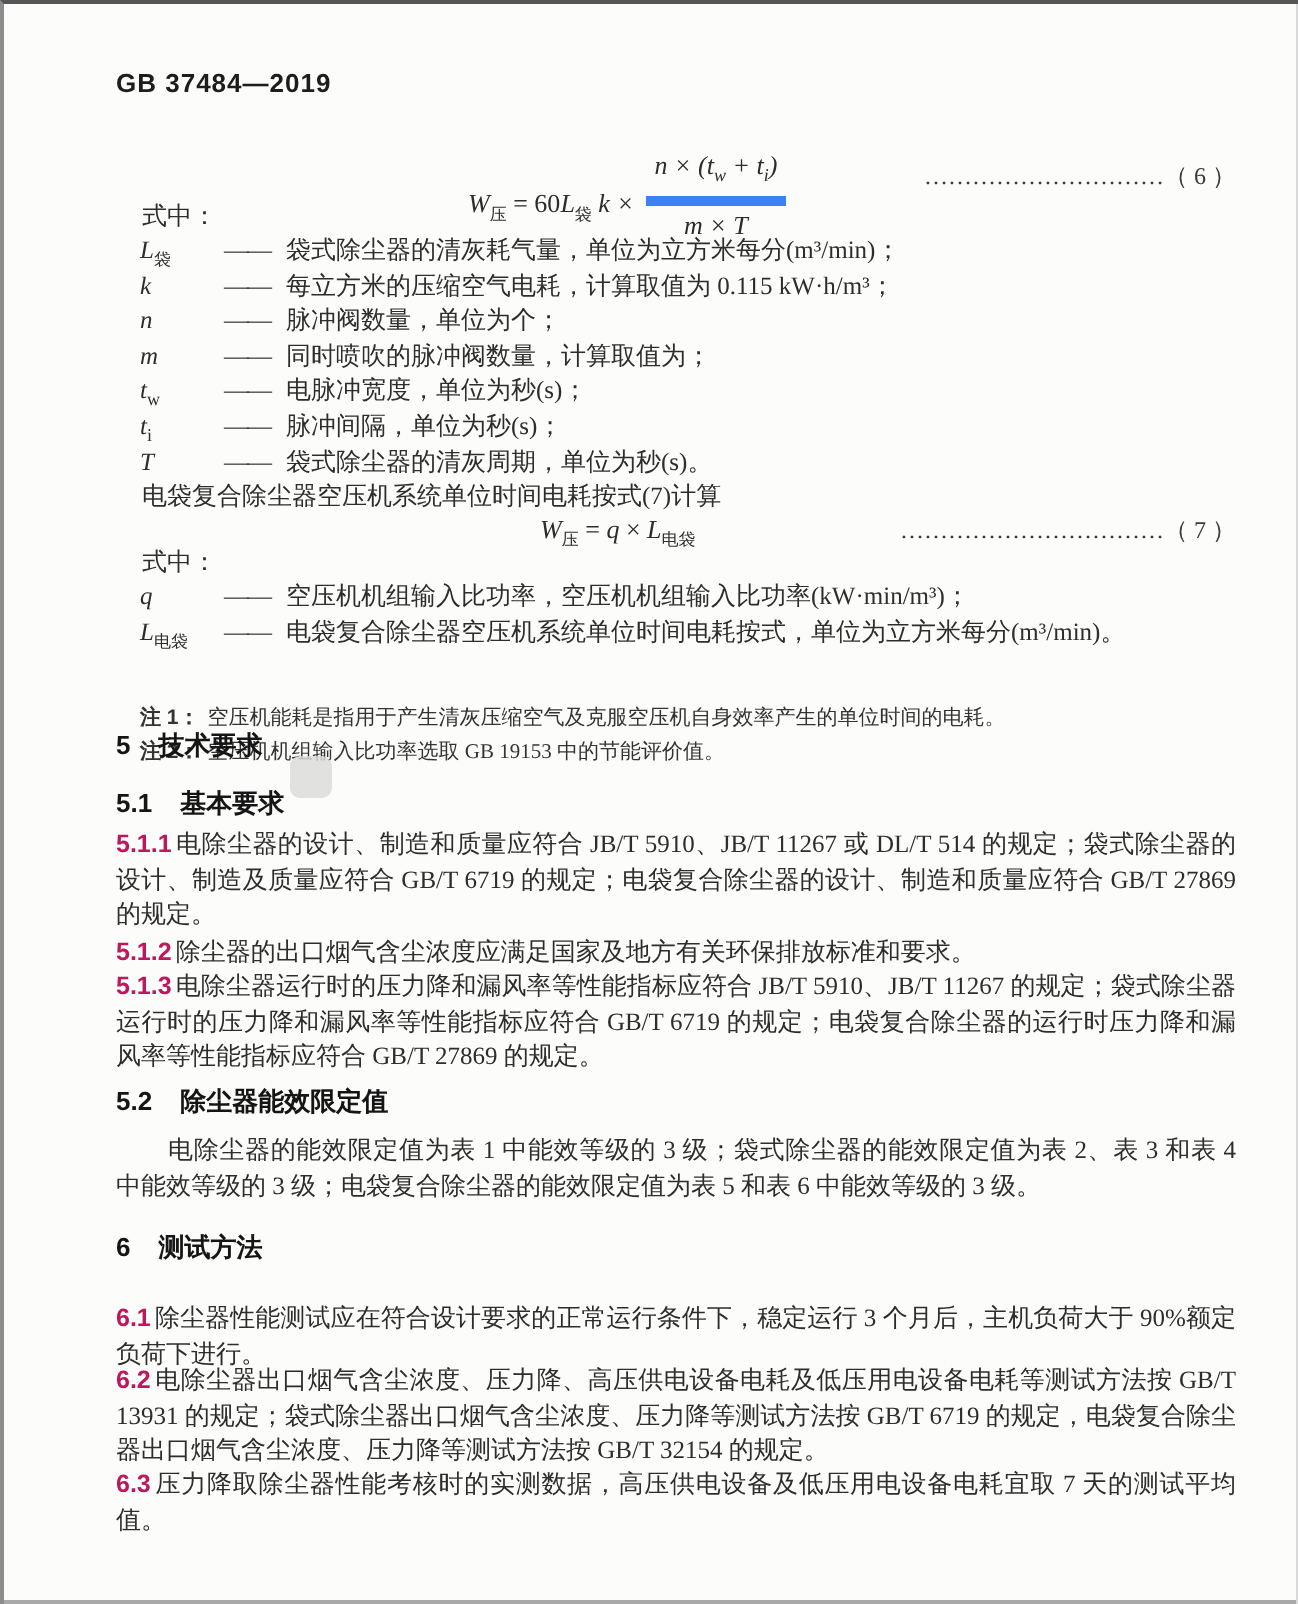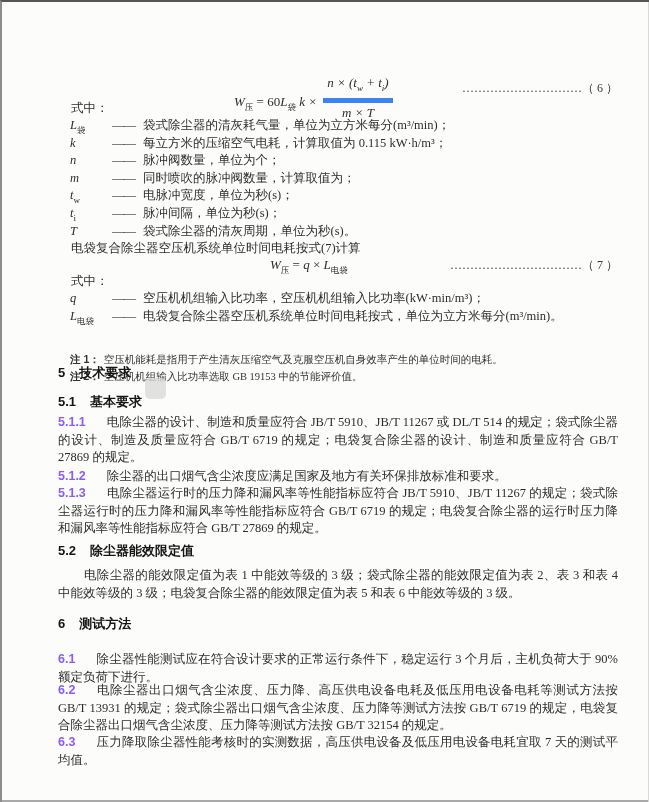--- a/index.html
+++ b/index.html
@@ -37,29 +37,30 @@
   .def-sym sub { font-style:normal; }
   .def-dash { flex:0 0 auto; margin-right:8px; letter-spacing:-1px; color:#3a3a3a; }
   .def-text { flex:1 1 auto; white-space:nowrap; }
   
   .note { font-size:10.5px; line-height:17px; margin-left:12px; color:#333; }
   .note b { font-family:"Liberation Sans","DejaVu Sans",sans-serif; font-weight:bold; margin-right:4px; }
   
   .sec-head { font-family:"Liberation Sans","DejaVu Sans",sans-serif; font-weight:bold; font-size:13px; color:#151515; }
   .sec-head .num { margin-right:14px; }
   .clause { margin:0; text-align:justify; }
-  .clause .cnum { font-family:"Liberation Sans","DejaVu Sans",sans-serif; font-weight:bold; margin-right:21px; color:#8b5cf6; }
+  .clause .cnum { font-family:"Liberation Sans","DejaVu Sans",sans-serif; font-weight:bold; margin-right:2px; color:#be185d; }
   .body-par { margin:0; text-align:justify; text-indent:26px; }
   .smudge { position:absolute; left:143px; top:376px; width:21px; height:21px; background:#dadada; border-radius:5px; opacity:0.8; }
 </style>
 </head>
 <body>
 
 <div class="page">
 
+  <div class="abs doc-header" style="top:31px;">GB 37484—2019</div>
 
   <div class="abs formula" style="top:64px;">
     <span class="f-body" style="left:176px; top:8px;">
       <span class="f-var">W</span><sub class="cjk">压</sub><span> = 60</span><span class="f-var">L</span><sub class="cjk">袋</sub><span class="f-var"> k × </span><span class="frac"><span class="num f-var"><span>n × (t</span><sub class="lat">w</sub><span> + t</span><sub class="lat">i</sub><span>)</span></span><span class="den f-var">m × T</span></span>
     </span>
     <span class="f-tail" style="top:14px;"><span>…………………………</span><span>（ 6 ）</span></span>
   </div>
 
   <div class="abs shizhong" style="top:98px;">式中：</div>
 

